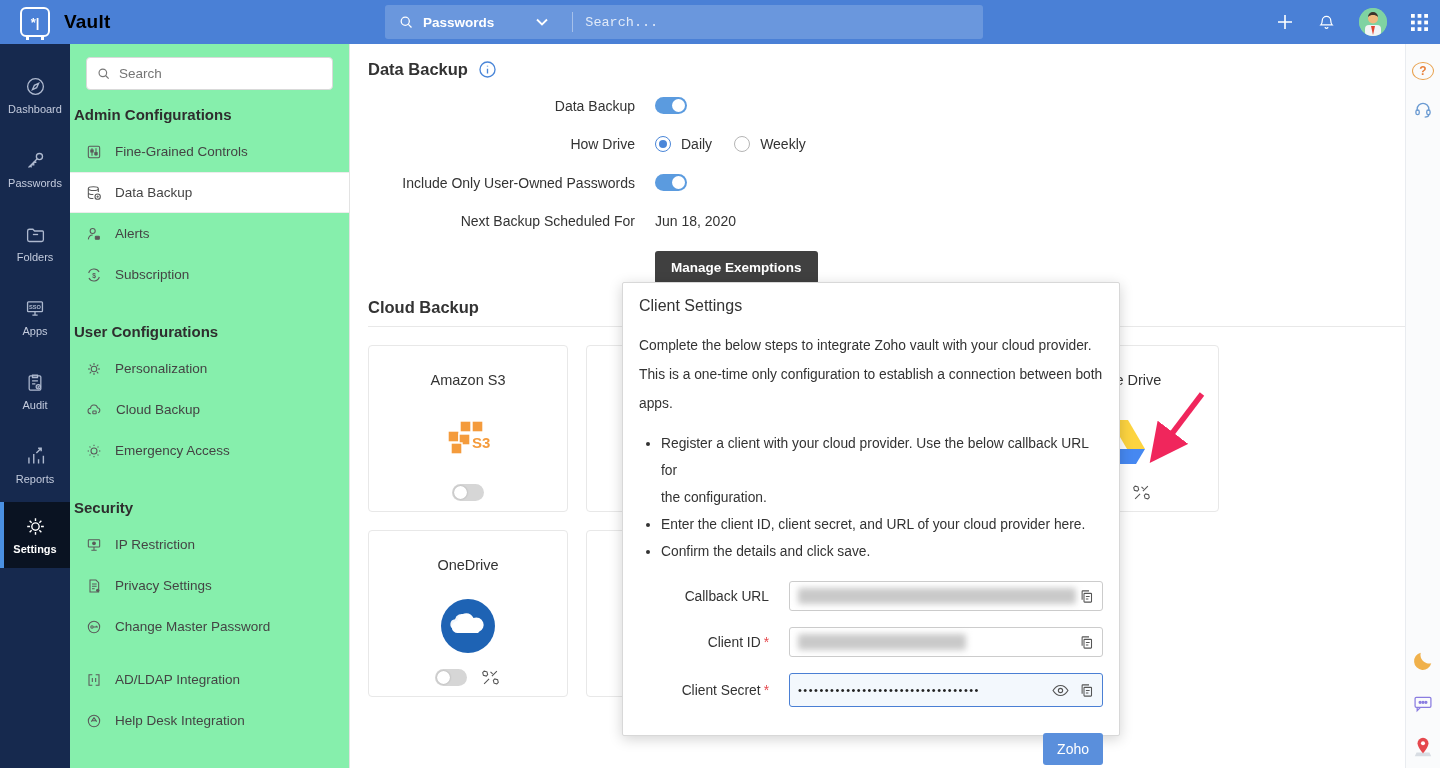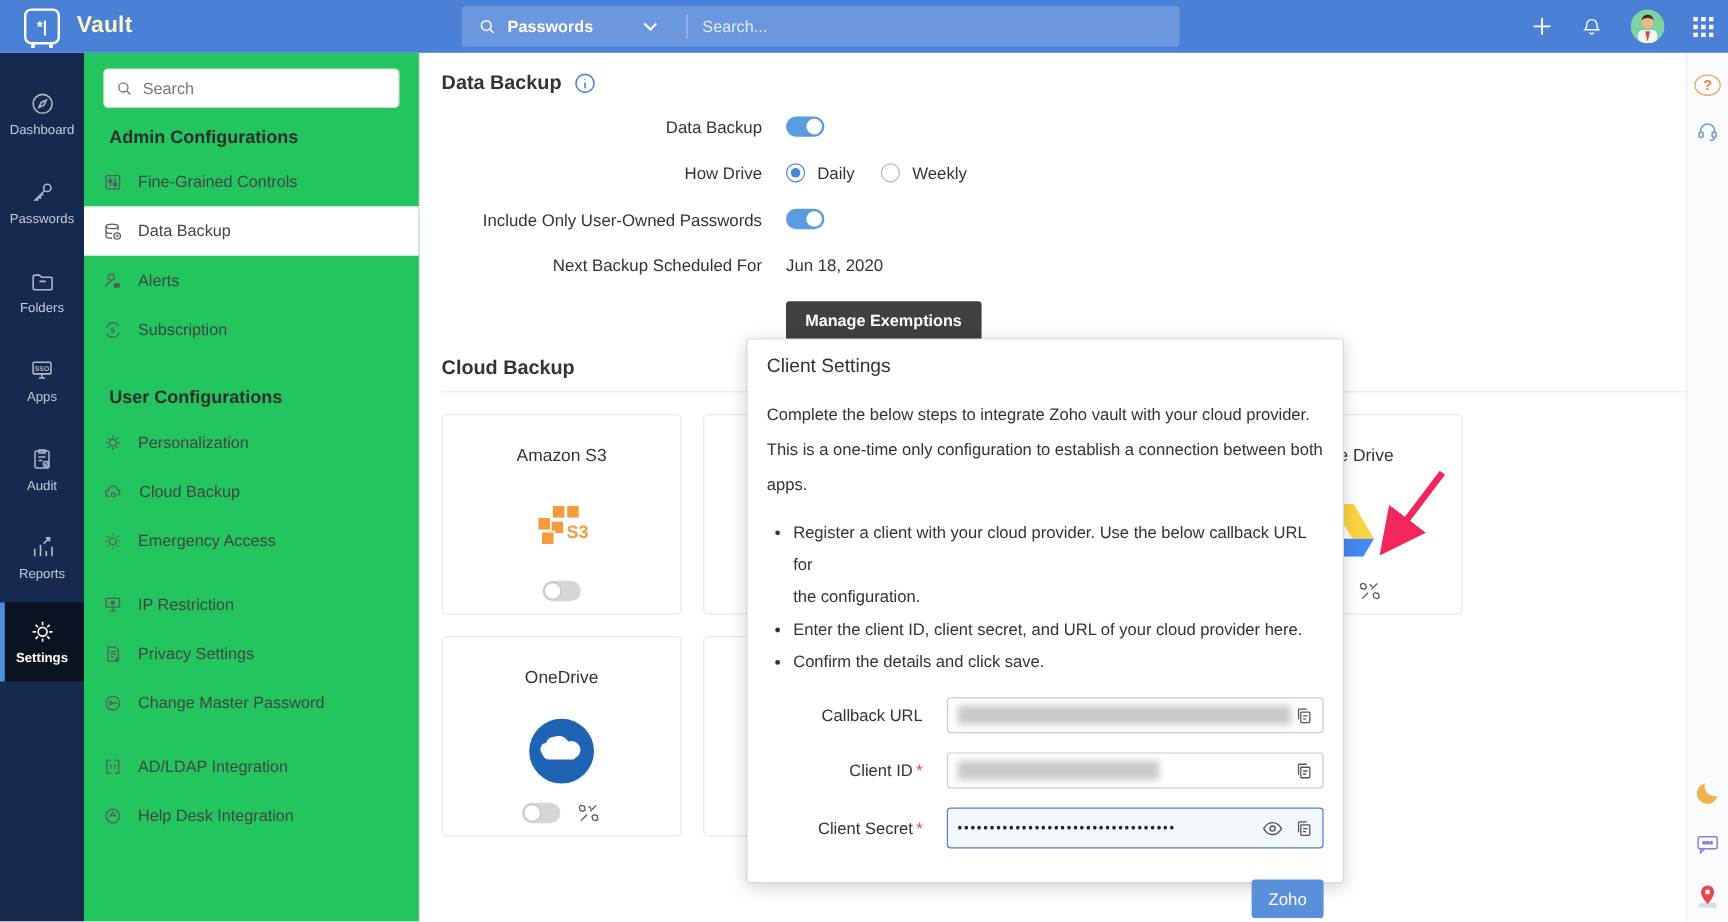--- a/index.html
+++ b/index.html
@@ -5,49 +5,49 @@
   * { box-sizing: border-box; margin: 0; padding: 0; }
   html,body { width:1440px; height:768px; overflow:hidden; }
   body { font-family:"Liberation Sans", sans-serif; background:#fff; position:relative; color:#333; }
   svg { display:block; }
 
   
   .topbar { height:44px; background:#4a80d6; display:flex; align-items:center; position:relative; z-index:10; }
   .brand { display:flex; align-items:center; gap:14px; padding-left:20px; width:350px; }
   .brand-logo { width:30px; height:30px; border:2px solid #fff; border-radius:6px; position:relative; display:flex; align-items:center; justify-content:center; color:#fff; font-size:13px; font-weight:bold; }
   .brand-logo:after { content:""; position:absolute; bottom:-5px; left:4px; right:4px; display:block; border-left:3px solid #fff; border-right:3px solid #fff; height:4px; }
-  .brand-name { color:#fef9c3; font-size:19px; font-weight:600; letter-spacing:.2px; }
+  .brand-name { color:#000000; font-size:19px; font-weight:600; letter-spacing:.2px; }
   .top-search { position:absolute; left:385px; top:5px; width:598px; height:34px; background:rgba(255,255,255,.18); border-radius:3px; display:flex; align-items:center; color:#fff; }
   .top-search .mag { margin-left:14px; }
   .scope { font-size:13.5px; font-weight:bold; margin-left:9px; }
   .chev { margin-left:42px; }
   .vdiv { width:1px; height:20px; background:rgba(255,255,255,.4); margin-left:24px; }
-  .top-input { background:transparent; border:none; outline:none; color:#fef9c3; font-size:13.5px; margin-left:12px; width:380px; font-family:Liberation Sans, sans-serif; }
+  .top-input { background:transparent; border:none; outline:none; color:#fef9c3; font-size:13.5px; margin-left:12px; width:380px; font-family:Liberation Mono, monospace; }
   .top-input::placeholder { color:rgba(255,255,255,.8); }
   .top-actions { position:absolute; right:12px; top:0; height:44px; display:flex; align-items:center; gap:24px; }
   .avatar { width:28px; height:28px; border-radius:50%; overflow:hidden; background:#7fd3a2; }
 
   
   .app { display:flex; height:724px; }
 
   
   .leftnav { width:70px; background:#16294e; padding-top:14px; display:flex; flex-direction:column; }
   .lnav-item { height:74px; display:flex; flex-direction:column; align-items:center; justify-content:center; gap:6px; color:#c3cbdd; position:relative; }
   .lnav-item .lbl { font-size:11px; }
   .lnav-item svg { stroke:#aeb9cf; }
   .lnav-item.active { background:#0a1322; height:66px; }
   .lnav-item.active:before { content:""; position:absolute; left:0; top:0; bottom:0; width:4px; background:#4a90e2; }
   .lnav-item.active .lbl { color:#fff; font-weight:bold; }
   .lnav-item.active svg { stroke:#fff; }
 
   
-  .sidebar { width:280px; background:#22c55e; border-right:1px solid #e3e3e3; padding:13px 0 0 0; overflow:hidden; }
+  .sidebar { width:280px; background:#86efac; border-right:1px solid #e3e3e3; padding:13px 0 0 0; overflow:hidden; }
   .side-search { margin:0 16px; height:33px; background:#fff; border:1px solid #d9d9d9; border-radius:4px; display:flex; align-items:center; padding:0 10px; gap:8px; }
   .side-search input { border:none; outline:none; font-size:13.5px; width:200px; background:transparent; font-family:inherit; color:#555; }
-  .side-section-title { font-size:15px; font-weight:bold; color:#2e2e2e; padding:16px 16px 8px 21px; }
+  .side-section-title { font-size:15px; font-weight:bold; color:#2e2e2e; padding:16px 16px 8px 4px; }
   .side-item { height:41px; display:flex; align-items:center; gap:13px; padding-left:16px; font-size:13.5px; color:#444; cursor:pointer;text-align:right; }
   .side-item svg { stroke:#5a5a5a; flex:none; }
   .side-item.active { background:#fff; border-top:1px solid #ececec; border-bottom:1px solid #ececec; }
   .side-gap { height:12px; }
 
   
   .main { flex:1; background:#fff; position:relative; padding:16px 0 0 18px; }
   .page-title-row { display:flex; align-items:center; gap:10px; }
   .page-title { font-size:16.5px; font-weight:bold; color:#333; }
   .form { margin-top:18px; }
@@ -271,20 +271,21 @@
     </div>
     <div class="side-item">
       <svg width="16" height="16" viewBox="0 0 24 24" fill="none" stroke-width="1.6">
           <circle cx="12" cy="12" r="4.5"></circle>
           <path d="M12 4.5v-2M12 21.5v-2M4.5 12h-2M21.5 12h-2M6.7 6.7L5.3 5.3M18.7 18.7l-1.4-1.4M17.3 6.7l1.4-1.4M5.3 18.7l1.4-1.4" stroke-dasharray="2 1.3"></path>
         </svg>
       <span>Emergency Access</span>
     </div>
 
     <div class="side-gap"></div>
+    <div class="side-section-title">Security</div>
     <div class="side-item">
       <svg width="16" height="16" viewBox="0 0 24 24" fill="none" stroke-width="1.6">
           <rect x="3.5" y="4" width="17" height="11" rx="1"></rect>
           <circle cx="12" cy="9.5" r="2" fill="#5a5a5a"></circle>
           <path d="M8 20h8M12 15v5"></path>
         </svg>
       <span>IP Restriction</span>
     </div>
     <div class="side-item">
       <svg width="16" height="16" viewBox="0 0 24 24" fill="none" stroke-width="1.6">

